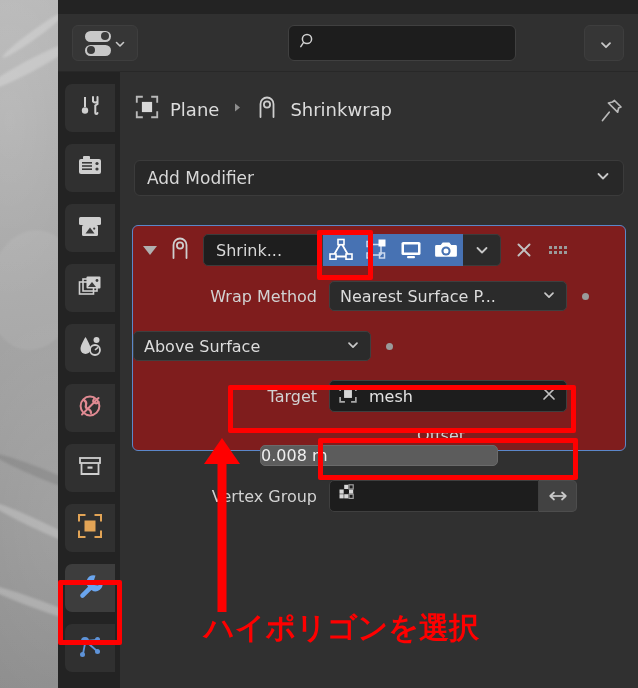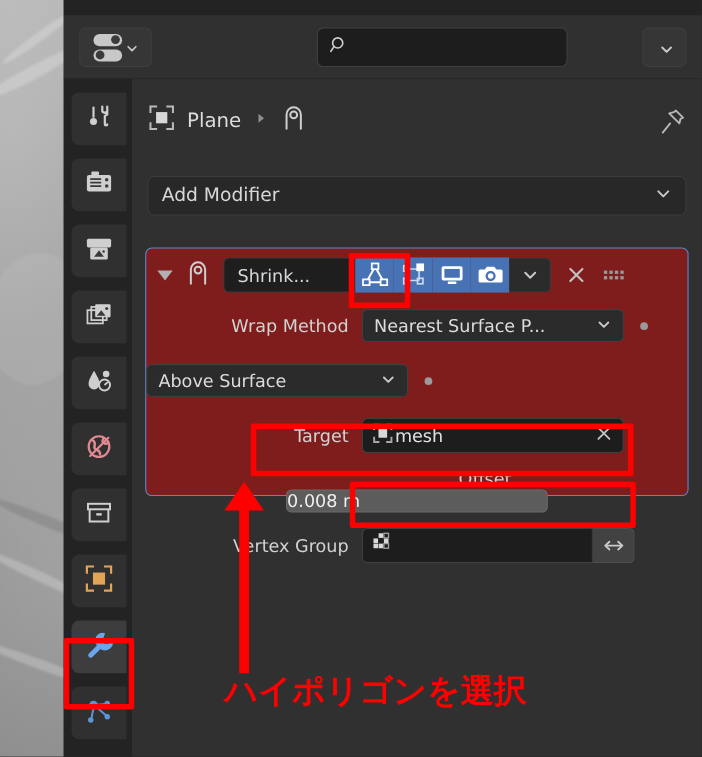--- a/index.html
+++ b/index.html
@@ -177,21 +177,21 @@
   }
   .dropdown .chev-r { margin-left: auto; }
   .deco {
     width: 7px; height: 7px; border-radius: 50%; background: #9a9a9a;
     margin-left: 15px;
   }
   .target-field {
     width: 238px; height: 32px;
     background: #1d1d1d; border: 1px solid #3f3f3f; border-radius: 5px;
     display: flex; align-items: center; padding: 0 8px 0 8px;
-    color: #e2e2e2; font-size: 16px; gap: 1px;
+    color: #e2e2e2; font-size: 16px; gap: 11px;
   }
   .target-field .xc { margin-left: auto; }
   .value-field {
     width: 238px; height: 30px;
     background: #5c5c5c; border: 1px solid #6a6a6a; border-radius: 5px;
     display: flex; align-items: center; 
     color: #efefef; font-size: 16px;
   }
   .vg-field {
     width: 210px; height: 32px;
@@ -395,20 +395,21 @@
         <svg width="9" height="11" viewBox="0 0 9 11">
             <path d="M2 1.5 L7 5.5 L2 9.5 Z" fill="#8e8e8e"></path>
           </svg>
       </span>
       <span>
         <svg width="26" height="26" viewBox="0 0 26 26">
           <path d="M6.5 23 L6.5 10 a6.5 6.5 0 0 1 13 0 L19.5 23" stroke="#cfcfcf" stroke-width="1.8" fill="none" stroke-linecap="round"></path>
           <circle cx="13" cy="10.5" r="3.1" stroke="#cfcfcf" stroke-width="1.8" fill="none"></circle>
         </svg>
       </span>
+      <span class="bc-label">Shrinkwrap</span>
       <span class="pin">
         <svg width="24" height="26" viewBox="0 0 24 26">
           <path d="M14.5 2.5 l6.5 6.5 -2.4 1.1 -1.0 4.1 -9.2 -9.2 4.1 -1.0 z" stroke="#b8b8b8" stroke-width="1.7" fill="none" stroke-linejoin="round"></path>
           <line x1="9.2" y1="14.2" x2="2.5" y2="22.5" stroke="#b8b8b8" stroke-width="1.7" stroke-linecap="round"></line>
         </svg>
       </span>
     </div>
 
     <div class="add-modifier">
       <span>Add Modifier</span>

